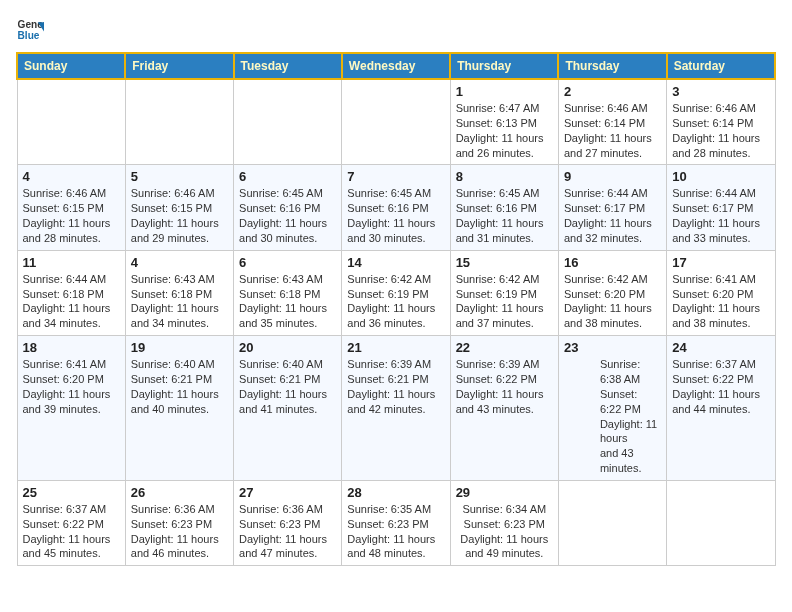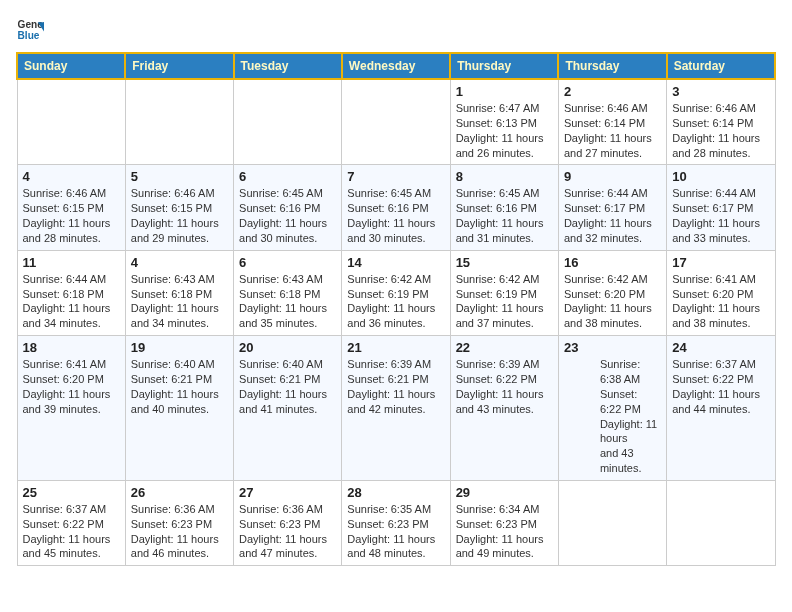--- a/index.html
+++ b/index.html
@@ -317,21 +317,21 @@
         </td>
         <td>
           <span class="day-num">28</span>
           <div class="cell-info" style="white-space: pre-line;">Sunrise: 6:35 AM
 Sunset: 6:23 PM
 Daylight: 11 hours
 and 48 minutes.</div>
         </td>
         <td>
           <span class="day-num">29</span>
-          <div class="cell-info" style="white-space: pre-line;">Sunrise: 6:34 AM
+          <div class="cell-info" style="white-space: pre-line; text-align: center;">Sunrise: 6:34 AM
 Sunset: 6:23 PM
 Daylight: 11 hours
 and 49 minutes.</div>
         </td>
         <td class="empty-cell"></td>
         <td class="empty-cell"></td>
       </tr>
     </tbody>
 </table>
 

